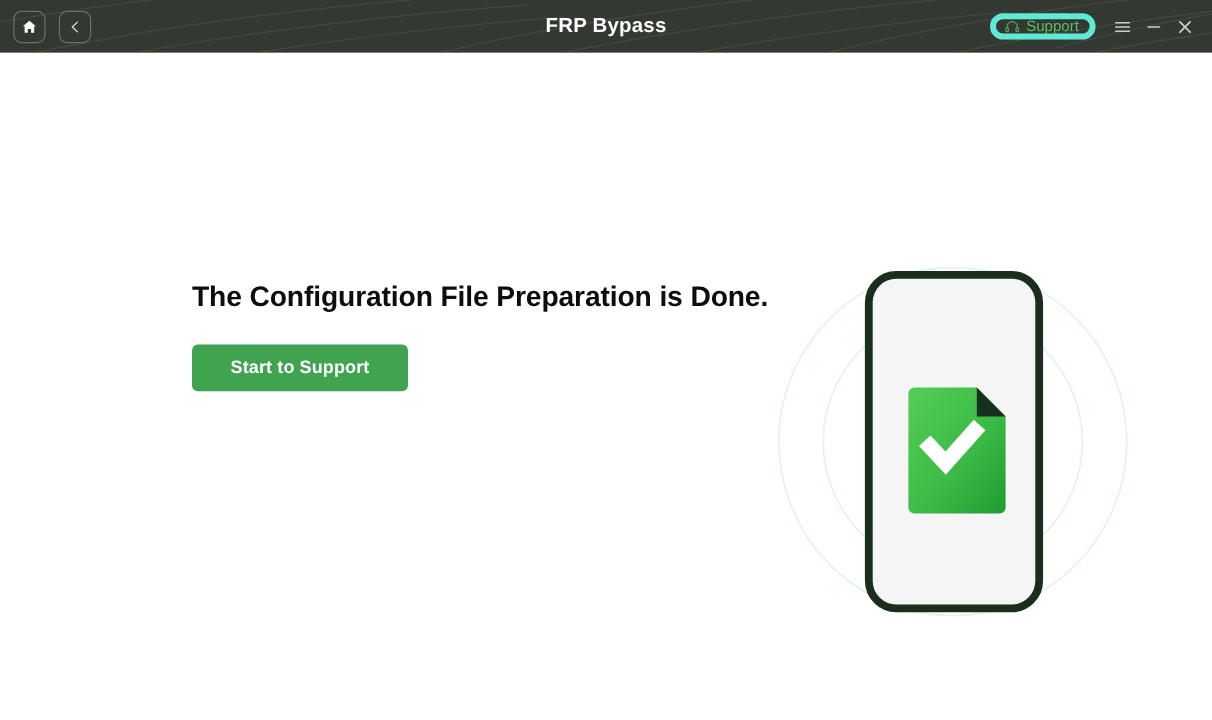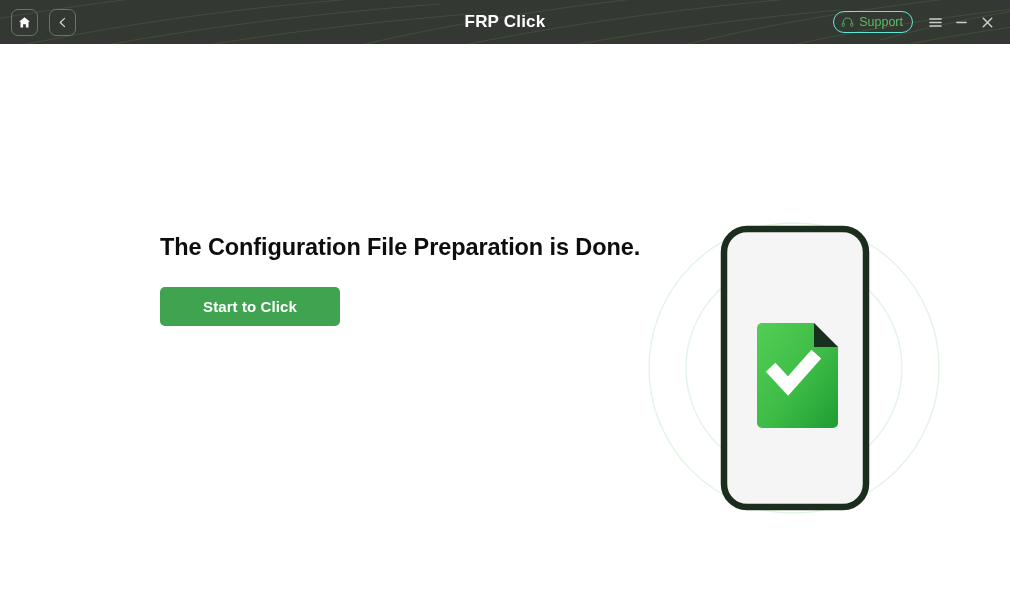--- a/index.html
+++ b/index.html
@@ -82,21 +82,21 @@
     gap:0;
     z-index:3;
   }
 
   .support-btn {
     display:flex;
     align-items:center;
     gap:5px;
     height:22px;
     padding:0 9px 0 7px;
-    border:1px solid #5eead4;
+    border:5px solid #5eead4;
     border-radius:11px;
     color:#5bbd60;
     font-size:12.5px;
     cursor:pointer;
     background:transparent;
     white-space:nowrap;
   }
 
   .win-icon {
     width:26px;
@@ -191,21 +191,21 @@
           <path d="M8 1.6 L1.3 7.2 H3.1 V14 H6.3 V10.1 H9.7 V14 H12.9 V7.2 H14.7 Z" fill="#ffffff"></path>
         </svg>
       </div>
       <div class="nav-btn">
         <svg width="13" height="13" viewBox="0 0 16 16">
           <path d="M10.5 3 L5.2 8 L10.5 13" fill="none" stroke="#d8dcd8" stroke-width="1.4" stroke-linecap="round" stroke-linejoin="round"></path>
         </svg>
       </div>
     </div>
 
-    <div class="tb-title">FRP Click</div>
+    <div class="tb-title">FRP Bypass</div>
 
     <div class="tb-right">
 
       <div class="support-btn">
         <svg width="13" height="13" viewBox="0 0 16 16">
           <path d="M2.7 9.3 V7.8 A5.3 5.3 0 0 1 13.3 7.8 V9.3" fill="none" stroke="#4caf50" stroke-width="1.25"></path>
           <rect x="1.5" y="8.6" width="2.6" height="4.2" rx="1.2" fill="none" stroke="#4caf50" stroke-width="1.15"></rect>
           <rect x="11.9" y="8.6" width="2.6" height="4.2" rx="1.2" fill="none" stroke="#4caf50" stroke-width="1.15"></rect>
         </svg>
         <span>Support</span>
@@ -236,21 +236,21 @@
         </svg>
       </div>
 
     </div>
   </div>
 
   <div class="main">
 
     <div class="text-block">
       <div class="headline">The Configuration File Preparation is Done.</div>
-      <button class="cta">Start to Click</button>
+      <button class="cta">Start to Support</button>
     </div>
 
     <div class="illu">
       <svg width="360" height="370" viewBox="0 0 360 370">
 
         <g fill="none" stroke="#e3f4e5" stroke-width="1.4">
           <circle cx="174" cy="184" r="145"></circle>
           <circle cx="174" cy="184" r="108"></circle>
         </g>
 

